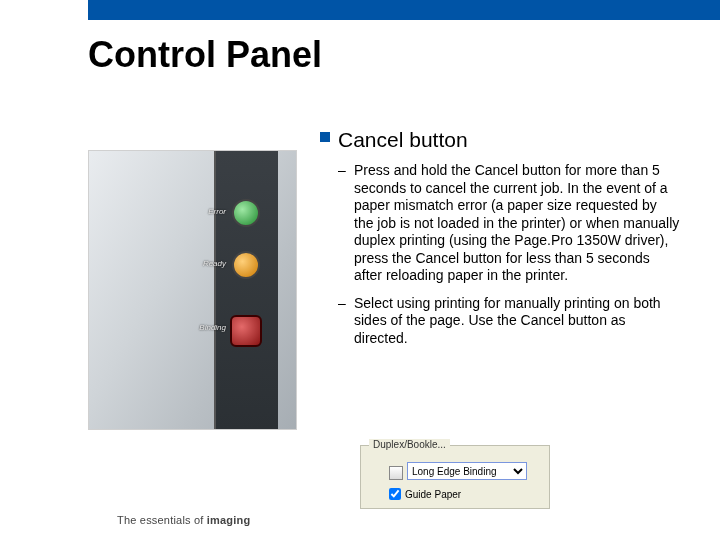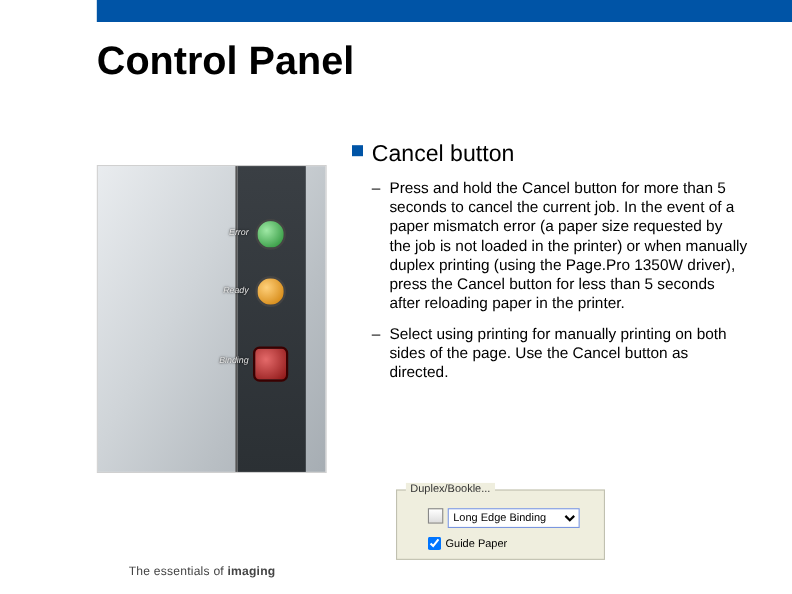--- a/index.html
+++ b/index.html
@@ -22,21 +22,21 @@
 
   .content { position: absolute; left: 320px; top: 128px; width: 360px; }
   .bullet-h { font-size: 21px; font-weight: normal; position: relative; padding-left: 18px; margin-bottom: 10px; }
   .bullet-h::before { content:""; position:absolute; left:0; top:4px; width:10px; height:10px; background:#0054a6; }
   .sub { font-size: 14px; line-height: 1.25; position: relative; padding-left: 34px; margin-bottom: 10px; }
   .sub::before { content:"–"; position:absolute; left:18px; top:0; }
 
   .dialog { position:absolute; left:360px; top:402px; width:190px; font-family: Tahoma, sans-serif; font-size:10px;margin-top:43px; }
   .groupbox { border:1px solid #c0c0b0; background:#efeede; padding:10px 10px 8px 10px; position:relative; }
   .group-legend { position:absolute; top:-7px; left:8px; background:#efeede; padding:0 4px; font-size:10px; color:#333; }
-  .combo { display:flex; align-items:flex-start; margin: 6px 0 8px 18px; }
+  .combo { display:flex; align-items:flex-end; margin: 6px 0 8px 18px; }
   .combo select { font-size:10px; width:120px; height:18px; border:1px solid #7a96df; background:#fff; }
   .combo-icon { width:14px; height:14px; margin-right:4px; display:inline-block; border:1px solid #888; background:linear-gradient(#fff,#ddd); }
   .chk { margin-left:18px; display:flex; align-items:center; gap:4px; }
   .chk input { width:12px; height:12px; }
 
   .footer { position:absolute; left:88px; bottom:14px; right:20px; display:flex; justify-content:space-between; align-items:flex-end; font-size:10px; color:#9aa4b8;margin-left:29px; }
   .essentials { color:#444; font-size:11px; letter-spacing:0.2px; }
   .essentials b { font-weight:bold; }
   .pagenum { color:#6a88c0; font-size:11px; margin-left:14px; }
 </style>

